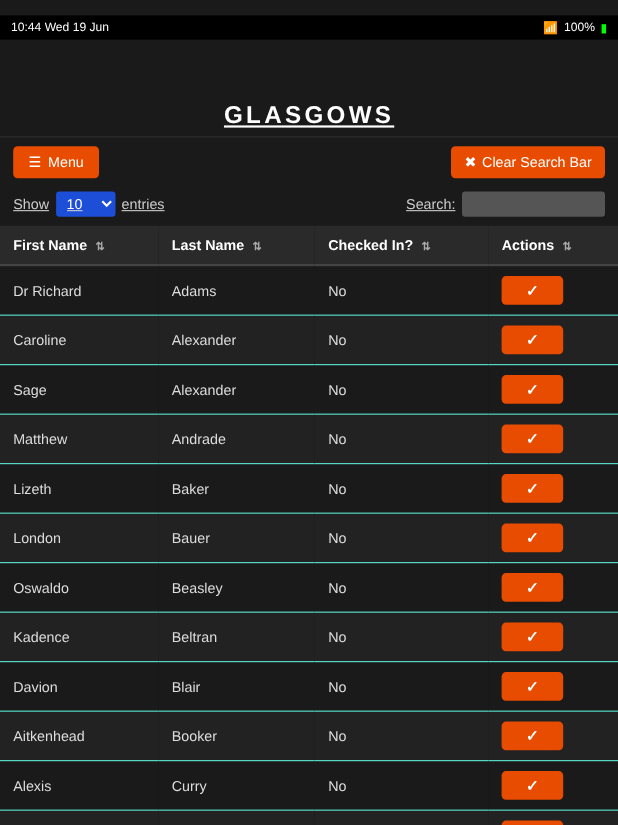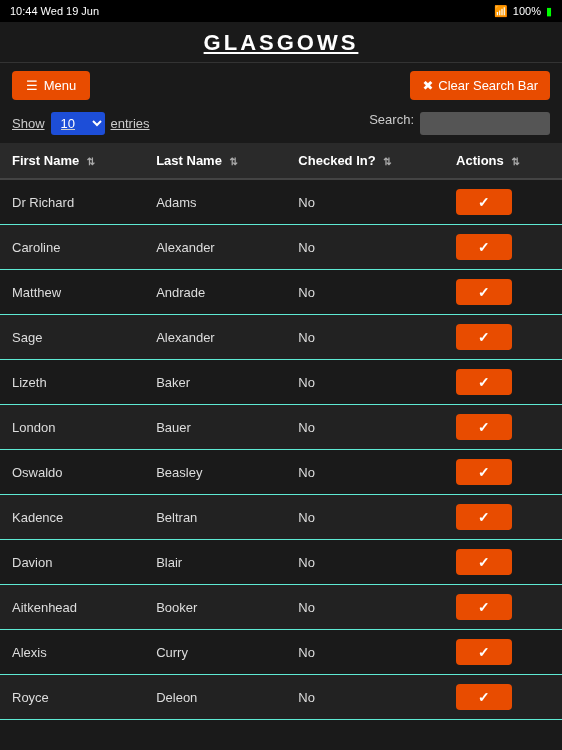--- a/index.html
+++ b/index.html
@@ -14,32 +14,34 @@
     
     #status-bar {
       background: #000;
       height: 22px;
       display: flex;
       align-items: center;
       justify-content: space-between;
       padding: 0 10px;
       font-size: 11px;
       color: #fff;
+      margin-top: 14px;
     }
     #status-bar .status-right {
       display: flex;
       align-items: center;
       gap: 5px;
     }
     
     #header {
       background: #1a1a1a;
       text-align: center;
       padding: 8px 0 6px;
       border-bottom: 1px solid #333;
+      margin-top: 48px;
     }
     #header h1 {
       font-size: 22px;
       font-weight: bold;
       letter-spacing: 3px;
       color: #fff;
       text-decoration: underline;
     }
     
     #toolbar {
@@ -92,23 +94,25 @@
     #entries-select {
       background: #1d4ed8;
       color: #fff;
       border: none;
       padding: 3px 6px;
       border-radius: 3px;
       font-size: 13px;
     }
     #controls-row .search-section {
       display: flex;
+      align-items: center;
       gap: 6px;
       font-size: 13px;
       color: #ccc;
+      text-decoration: underline;
     }
     #search-input {
       background: #555;
       border: none;
       color: #fff;
       padding: 4px 8px;
       border-radius: 3px;
       font-size: 13px;
       width: 130px;
     }
@@ -244,32 +248,32 @@
           <td>No</td>
           <td><button class="action-btn"><span class="checkmark"></span></button></td>
         </tr>
         <tr>
           <td>Caroline</td>
           <td>Alexander</td>
           <td>No</td>
           <td><button class="action-btn"><span class="checkmark"></span></button></td>
         </tr>
         <tr>
+          <td>Sage</td>
+          <td>Alexander</td>
+          <td>No</td>
+          <td><button class="action-btn"><span class="checkmark"></span></button></td>
+        </tr>
+        <tr>
           <td>Matthew</td>
           <td>Andrade</td>
           <td>No</td>
           <td><button class="action-btn"><span class="checkmark"></span></button></td>
         </tr>
         <tr>
-          <td>Sage</td>
-          <td>Alexander</td>
-          <td>No</td>
-          <td><button class="action-btn"><span class="checkmark"></span></button></td>
-        </tr>
-        <tr>
           <td>Lizeth</td>
           <td>Baker</td>
           <td>No</td>
           <td><button class="action-btn"><span class="checkmark"></span></button></td>
         </tr>
         <tr>
           <td>London</td>
           <td>Bauer</td>
           <td>No</td>
           <td><button class="action-btn"><span class="checkmark"></span></button></td>

